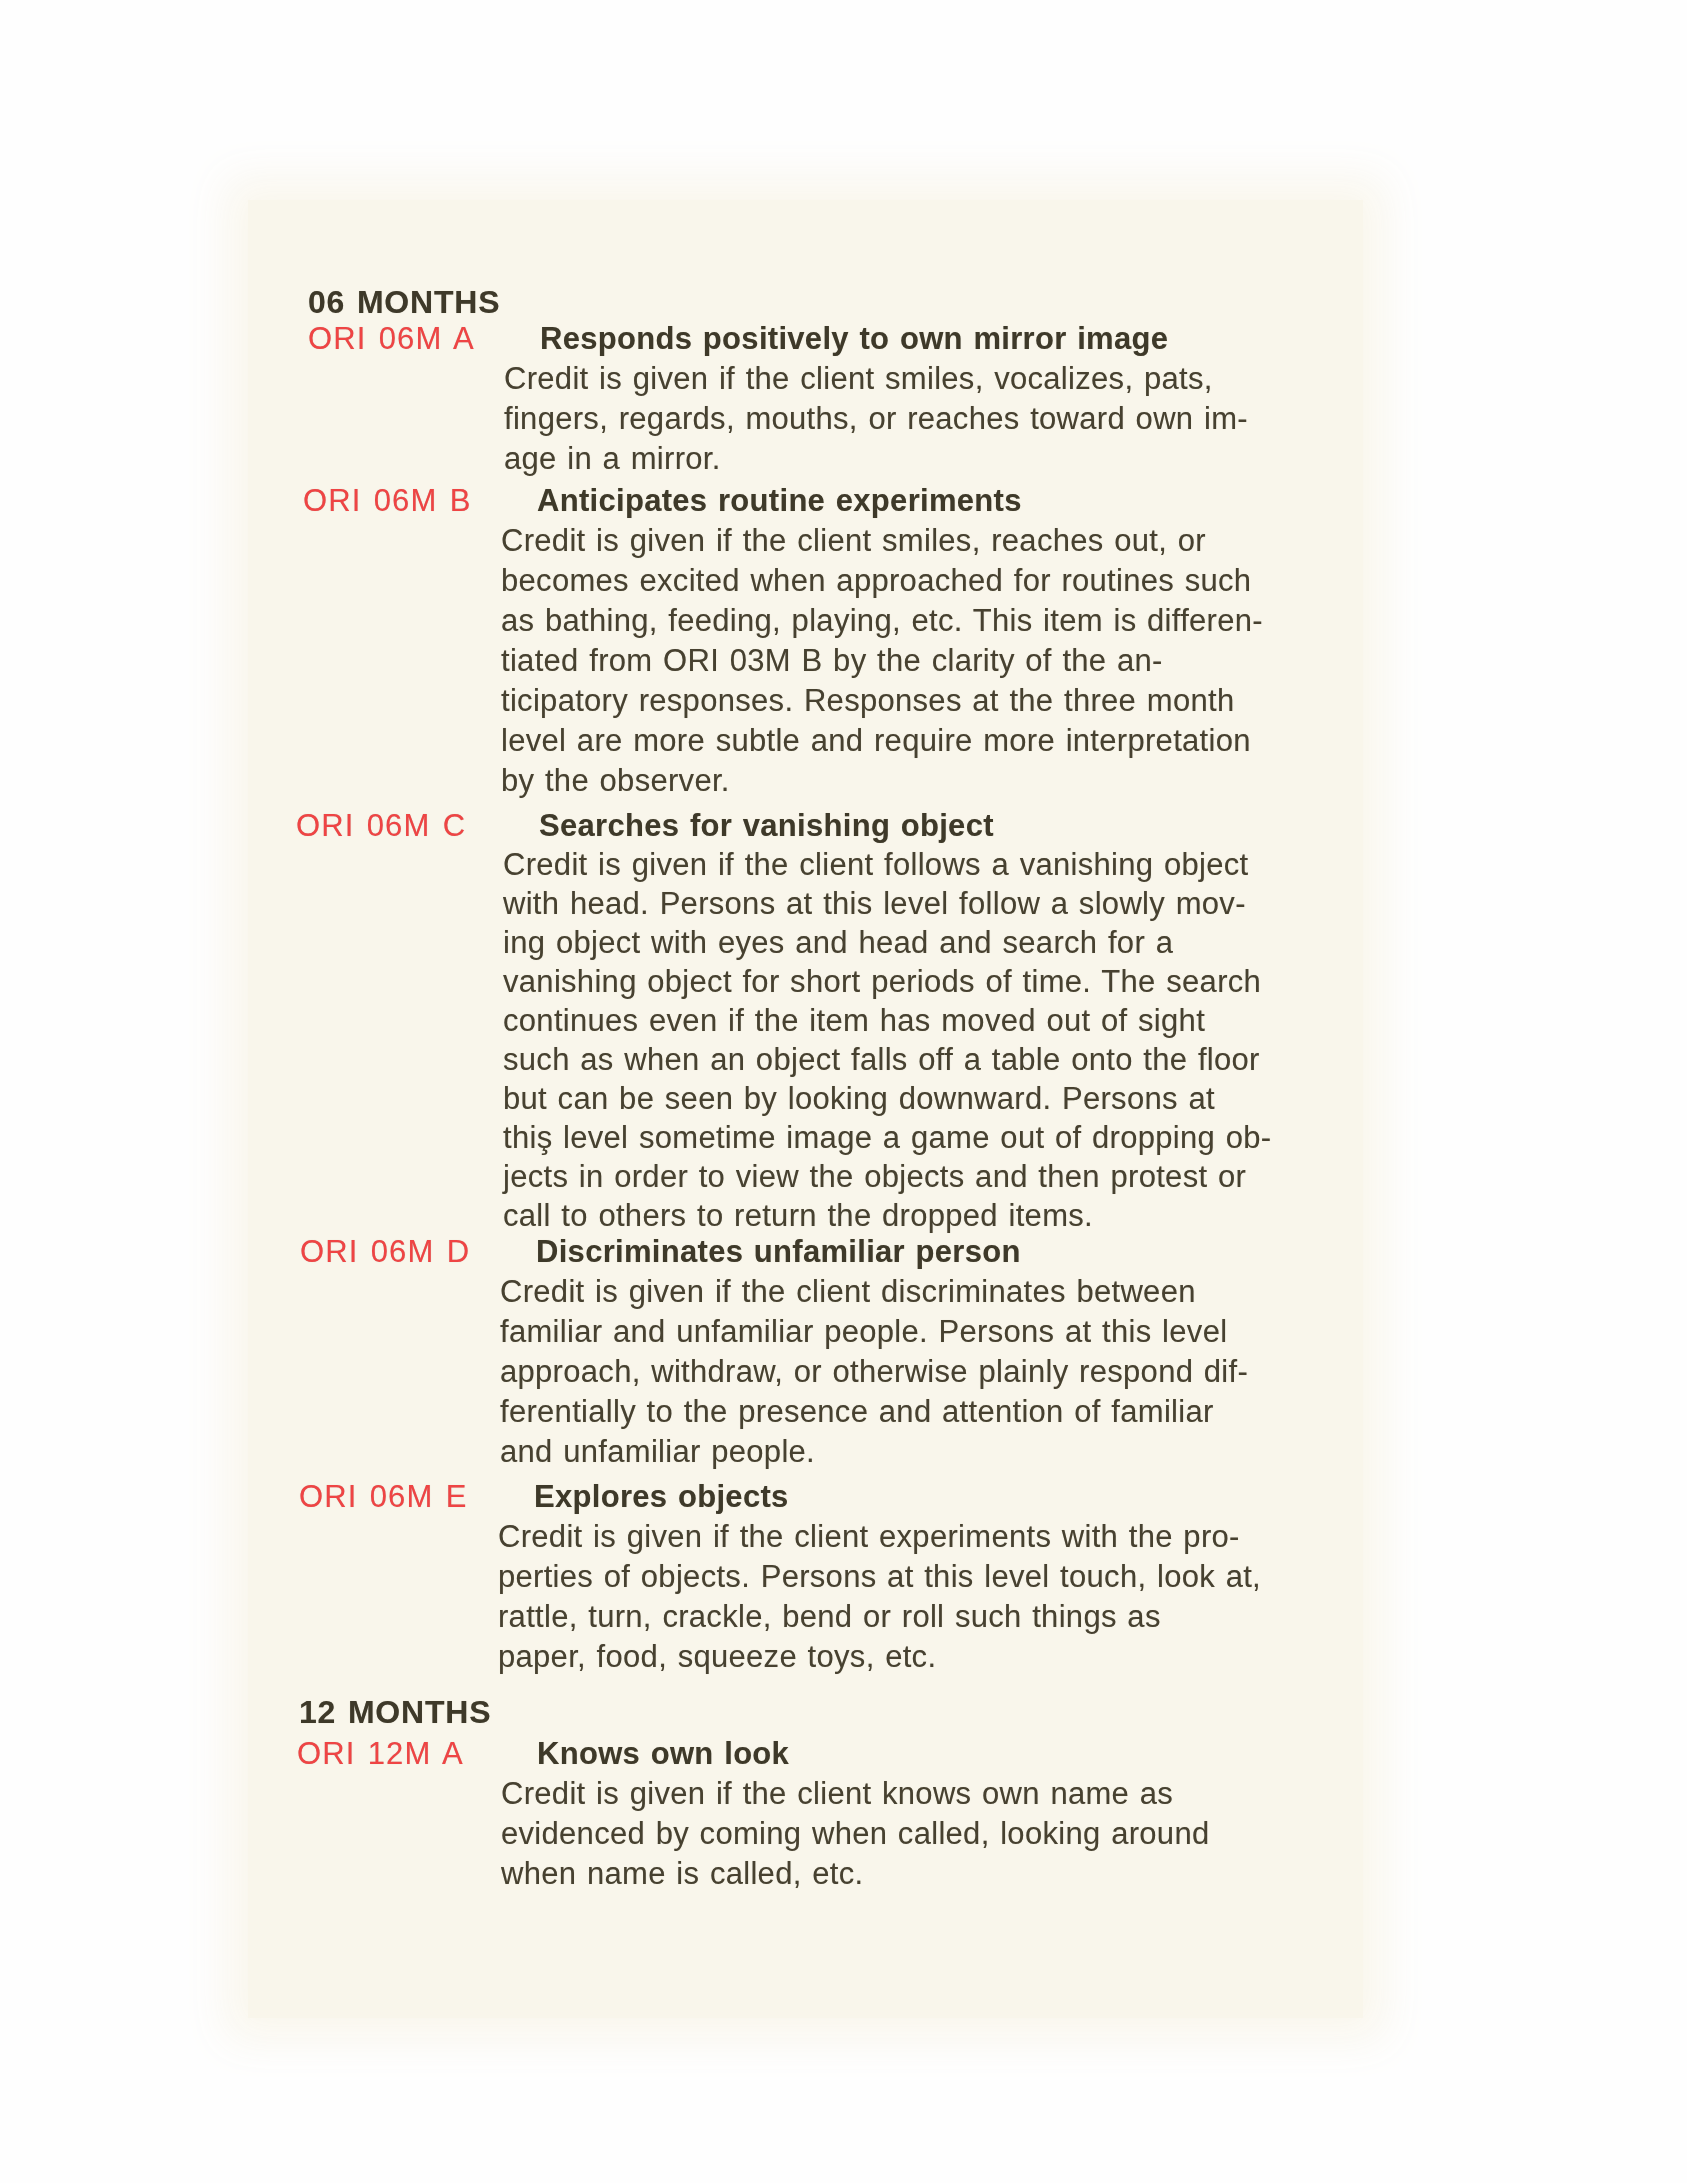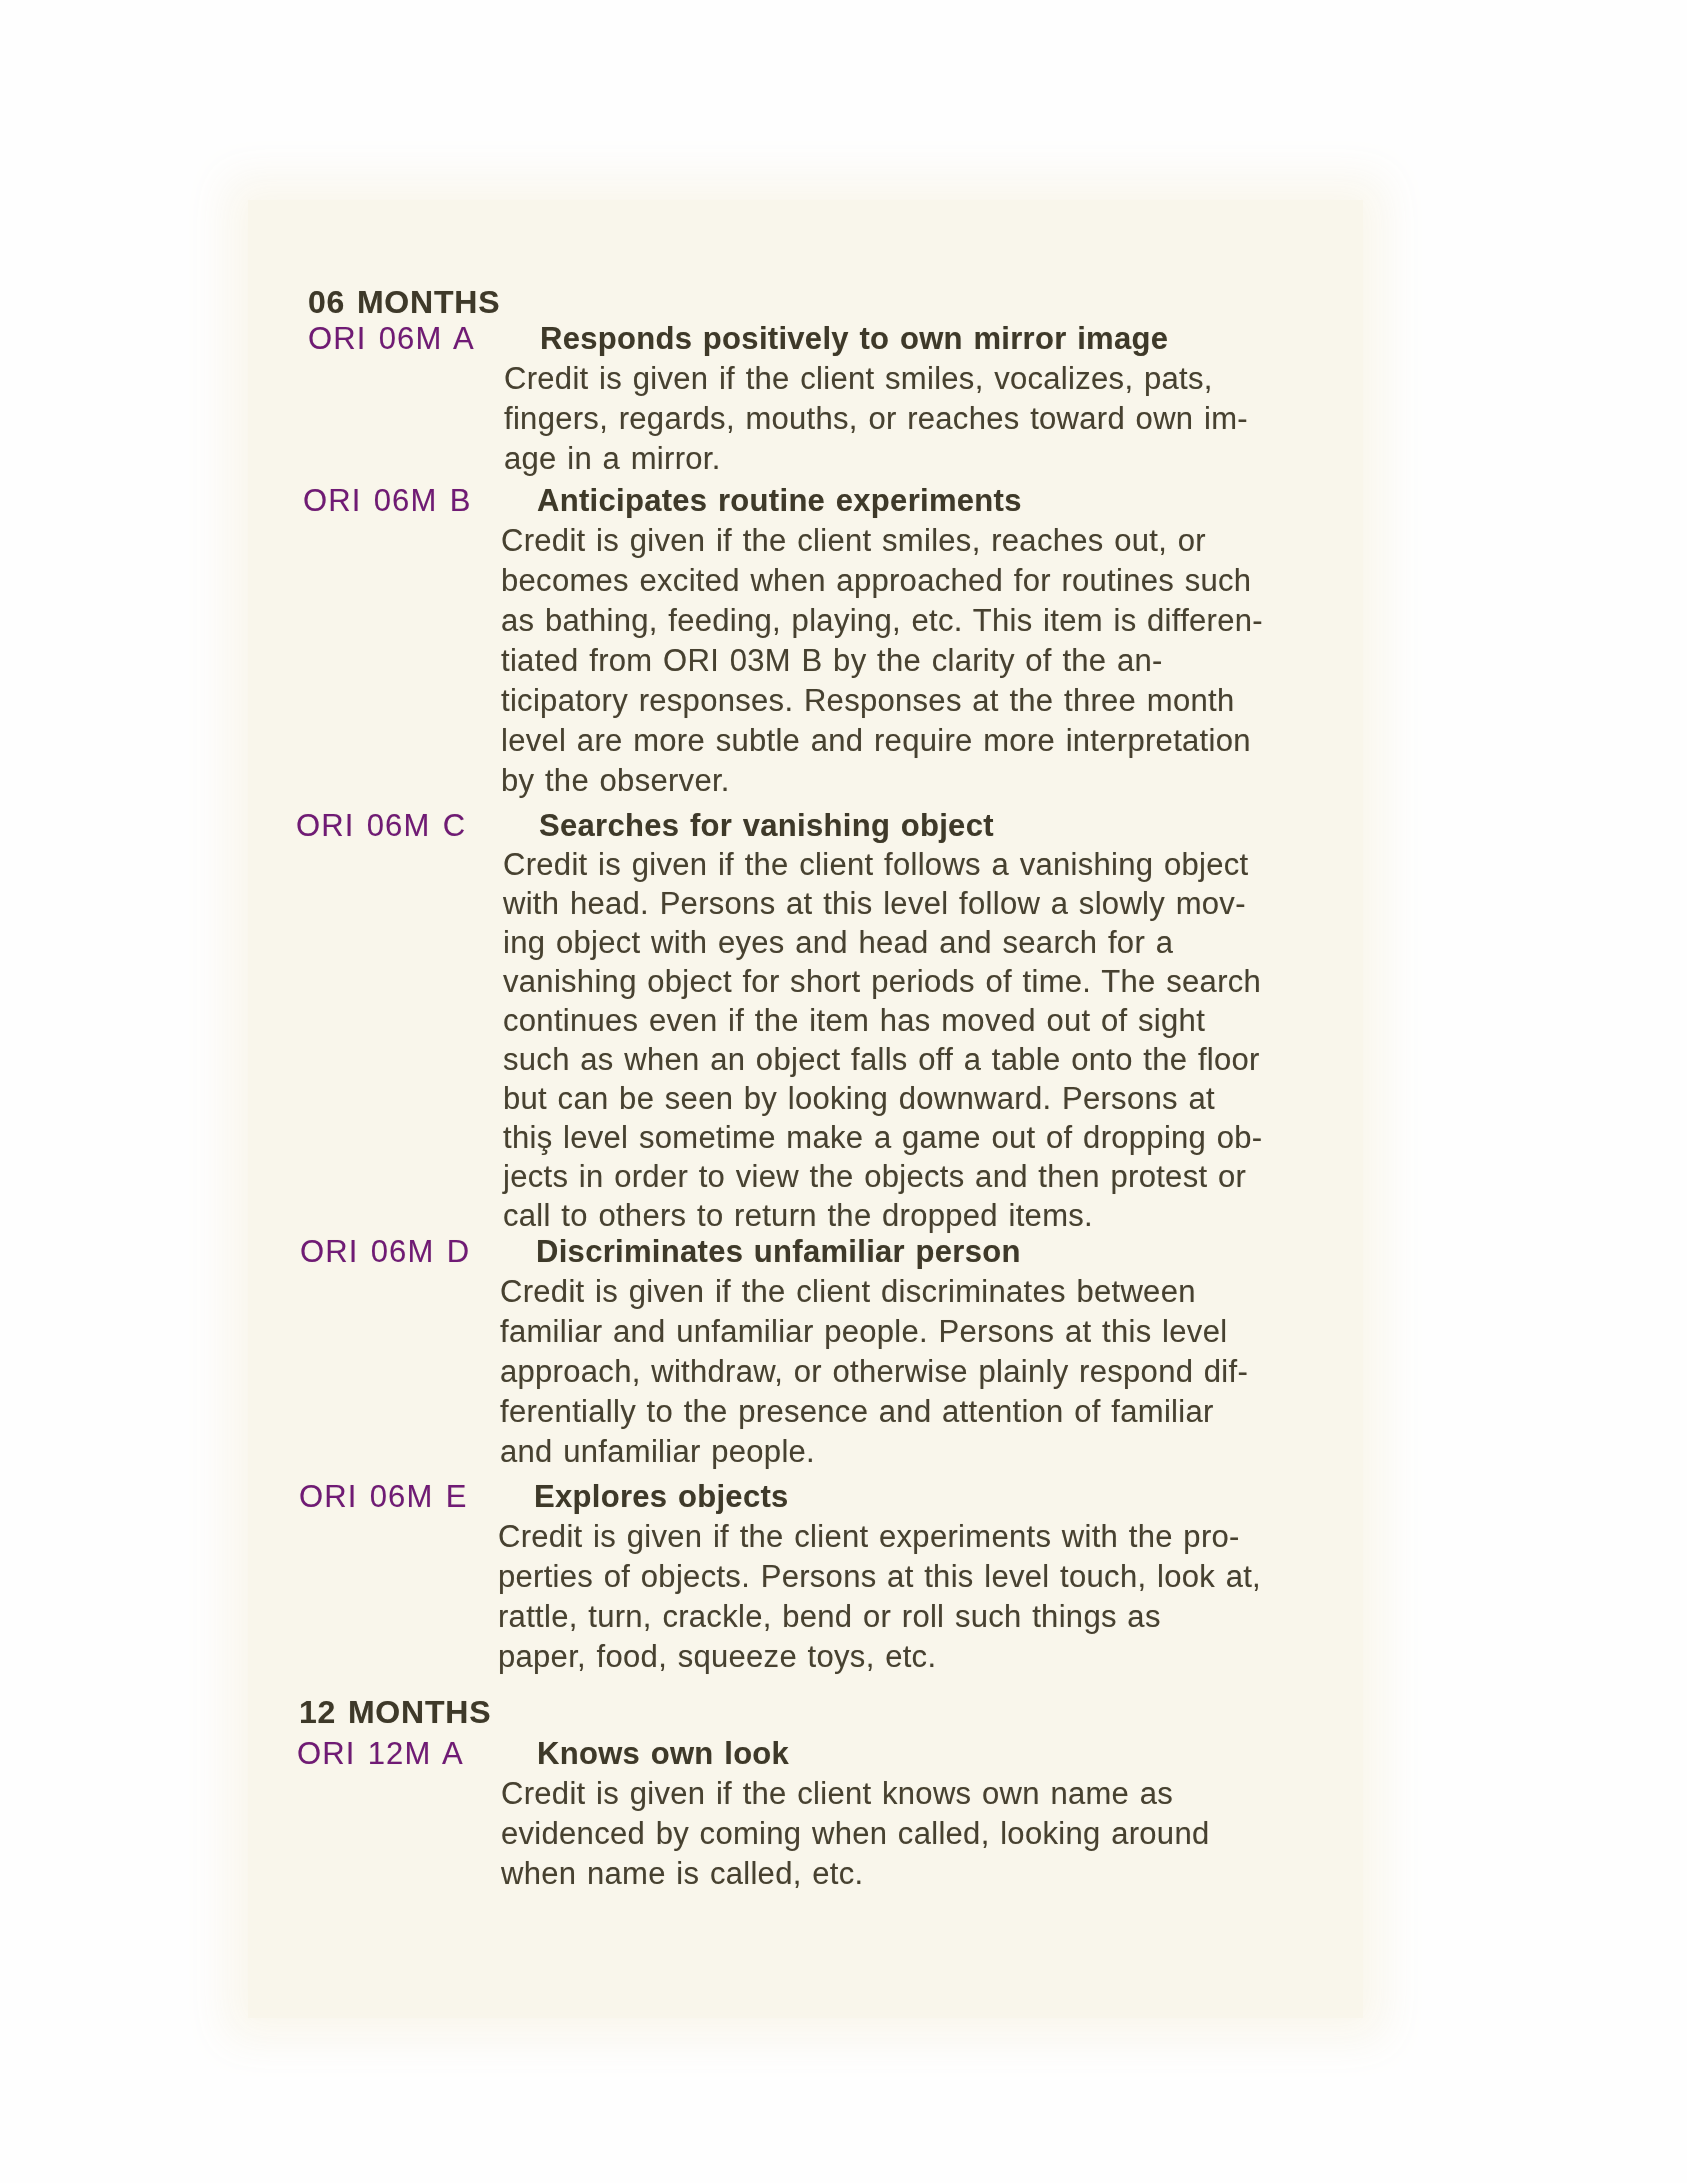--- a/index.html
+++ b/index.html
@@ -25,21 +25,21 @@
     color:#3e3929;white-space:nowrap;
     line-height:40px;
     text-shadow:0 0 0.7px rgba(62,57,41,0.4);
     text-align:center;
   }
   .item{position:absolute;left:0;top:0;width:1687px;}
   .code{
     position:absolute;top:0;
     font-size:31px;line-height:40px;
     letter-spacing:1.1px;word-spacing:2.6px;
-    color:#701a75;white-space:nowrap;
+    color:#ef4444;white-space:nowrap;
     text-shadow:0 0 0.7px rgba(71,65,48,0.3);
   }
   .content{position:absolute;top:0;width:893px;}
   .content div{
     font-size:31px;line-height:40px;
     letter-spacing:0.3px;word-spacing:1.7px;
     white-space:nowrap;
     text-shadow:0 0 0.7px rgba(71,65,48,0.3);
   }
   .lh59 .content div{line-height:39px;}
@@ -86,21 +86,21 @@
     <div class="code" style="left:296px;line-height:39px">ORI 06M C</div>
     <div class="content" style="left:503px">
       <div class="title">Searches for vanishing object</div>
       <div>Credit is given if the client follows a vanishing object</div>
       <div>with head. Persons at this level follow a slowly mov-</div>
       <div>ing object with eyes and head and search for a</div>
       <div>vanishing object for short periods of time. The search</div>
       <div>continues even if the item has moved out of sight</div>
       <div>such as when an object falls off a table onto the floor</div>
       <div>but can be seen by looking downward. Persons at</div>
-      <div>thiş level sometime make a game out of dropping ob-</div>
+      <div>thiş level sometime image a game out of dropping ob-</div>
       <div>jects in order to view the objects and then protest or</div>
       <div>call to others to return the dropped items.</div>
     </div>
   </div>
 
   <div class="item" style="top:1232px">
     <div class="code" style="left:300px">ORI 06M D</div>
     <div class="content" style="left:500px">
       <div class="title">Discriminates unfamiliar person</div>
       <div>Credit is given if the client discriminates between</div>

